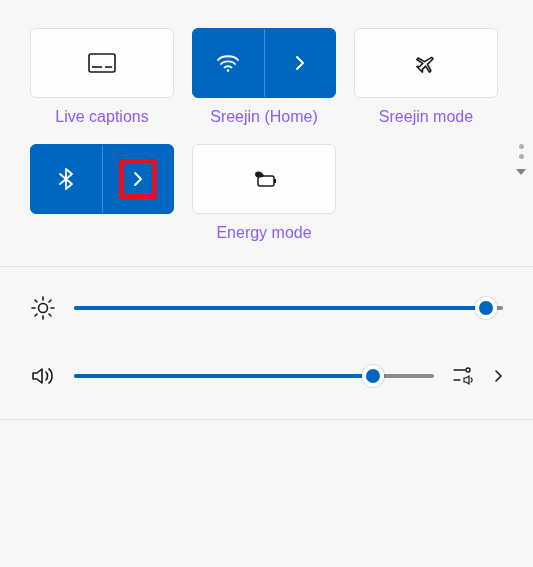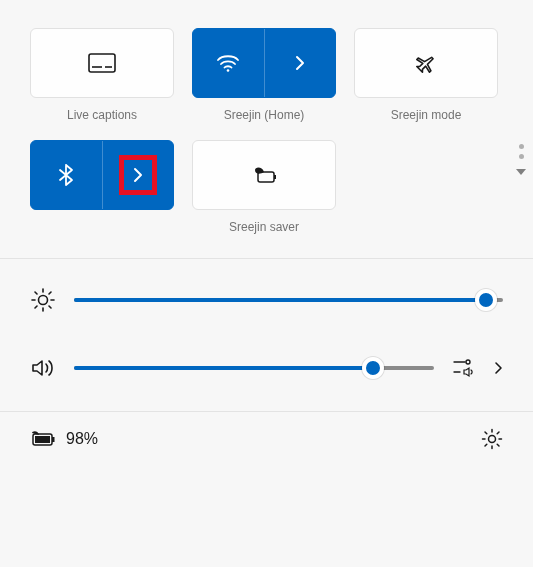--- a/index.html
+++ b/index.html
@@ -56,22 +56,22 @@
     flex: 1;
     display: flex;
     align-items: center;
     justify-content: center;
     height: 100%;
   }
   .tile.on.split .half:first-child {
     border-right: 1px solid rgba(255,255,255,0.25);
   }
   .tile-label {
-    font-size: 12px;
-    color: #737373;
+    font-size: 16px;
+    color: #8b5cf6;
     text-align: center;
   }
   .highlight-box {
     position: absolute;
     border: 5px solid #e81123;
     width: 38px;
     height: 40px;
     pointer-events: none;
   }
   .divider {
@@ -218,21 +218,21 @@
     <div class="tile-wrap">
       <div class="tile off">
         <span class="icon">
           <svg width="26" height="18" viewBox="0 0 26 18" fill="none" stroke="#1a1a1a" stroke-width="1.5">
             <path d="M4 4 C 4 1, 11 0, 13 6 C 10 8, 4 9, 4 4 Z" fill="#1a1a1a" stroke="none"></path>
             <rect x="7" y="6" width="16" height="10" rx="2"></rect>
             <rect x="23" y="9" width="2" height="4" fill="#1a1a1a" stroke="none"></rect>
           </svg>
         </span>
       </div>
-      <div class="tile-label">Sreejin saver</div>
+      <div class="tile-label">Energy mode</div>
     </div>
 
   </div>
 
   <div class="side-dots">
     <div class="dot"></div>
     <div class="dot"></div>
     <span class="icon" style="margin-top:4px;">
       <svg width="12" height="8" viewBox="0 0 12 8">
           <polygon points="1,1 11,1 6,7" fill="#808080"></polygon>
@@ -289,34 +289,14 @@
         <svg width="9" height="14" viewBox="0 0 9 14" fill="none" stroke="#1a1a1a" stroke-width="1.6" stroke-linecap="round" stroke-linejoin="round">
           <polyline points="2,2 7,7 2,12"></polyline>
         </svg>
       </span>
     </div>
 
   </div>
 
   <div class="divider"></div>
 
-  <div class="bottom">
-    <div class="battery">
-      <span class="icon">
-        <svg width="26" height="16" viewBox="0 0 26 16" fill="none" stroke="#1a1a1a" stroke-width="1.5">
-          <path d="M2 2 C 2 0, 8 -1, 9 4" fill="#1a1a1a" stroke="none"></path>
-          <rect x="3" y="3" width="19" height="11" rx="2"></rect>
-          <rect x="22" y="6" width="2.5" height="5" fill="#1a1a1a" stroke="none"></rect>
-          <rect x="5" y="5" width="15" height="7" fill="#1a1a1a" stroke="none"></rect>
-        </svg>
-      </span>
-      <span>98%</span>
-    </div>
-    <span class="icon">
-      <svg width="22" height="22" viewBox="0 0 22 22" fill="none" stroke="#1a1a1a" stroke-width="1.5">
-        <circle cx="11" cy="11" r="3.5"></circle>
-        <path d="M11 1.5 L11 4 M11 18 L11 20.5 M1.5 11 L4 11 M18 11 L20.5 11 M4 4 L5.8 5.8 M16.2 16.2 L18 18 M4 18 L5.8 16.2 M16.2 5.8 L18 4" stroke-linecap="round"></path>
-        <path d="M9.5 1.8 L12.5 1.8 L13 4 L9 4 Z M9.5 20.2 L12.5 20.2 L13 18 L9 18 Z M1.8 9.5 L1.8 12.5 L4 13 L4 9 Z M20.2 9.5 L20.2 12.5 L18 13 L18 9 Z" fill="#1a1a1a" stroke="none" opacity="0"></path>
-      </svg>
-    </span>
-  </div>
 
 </div>
 
 </body></html>

